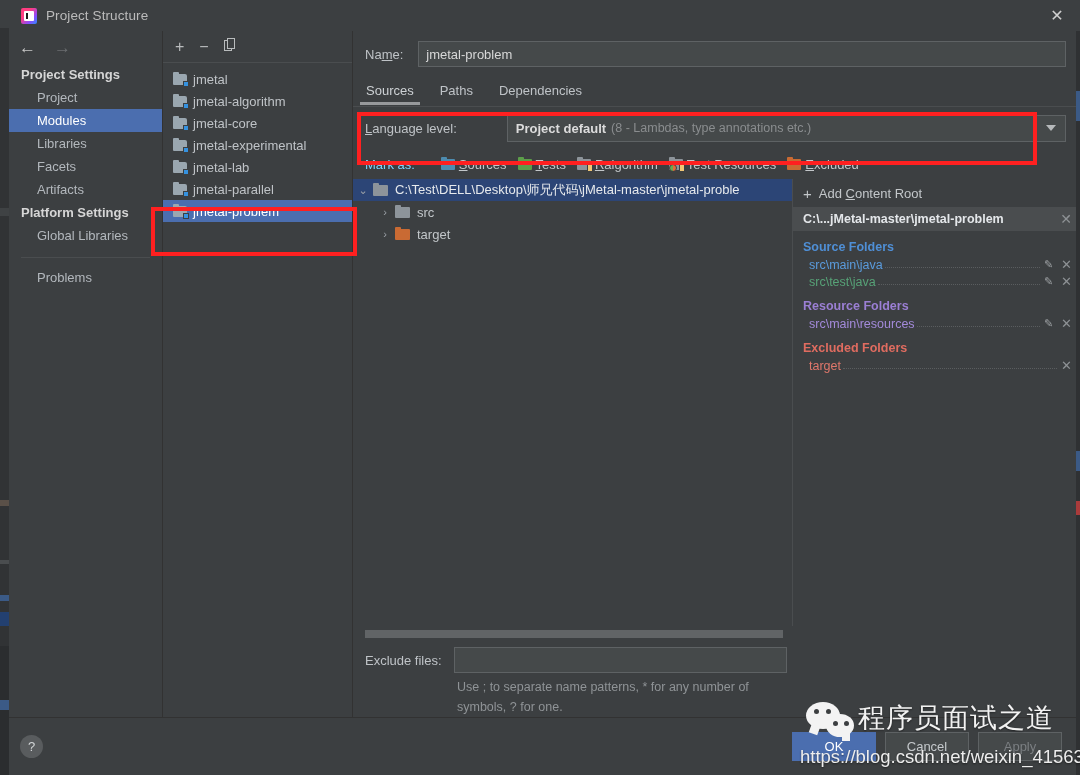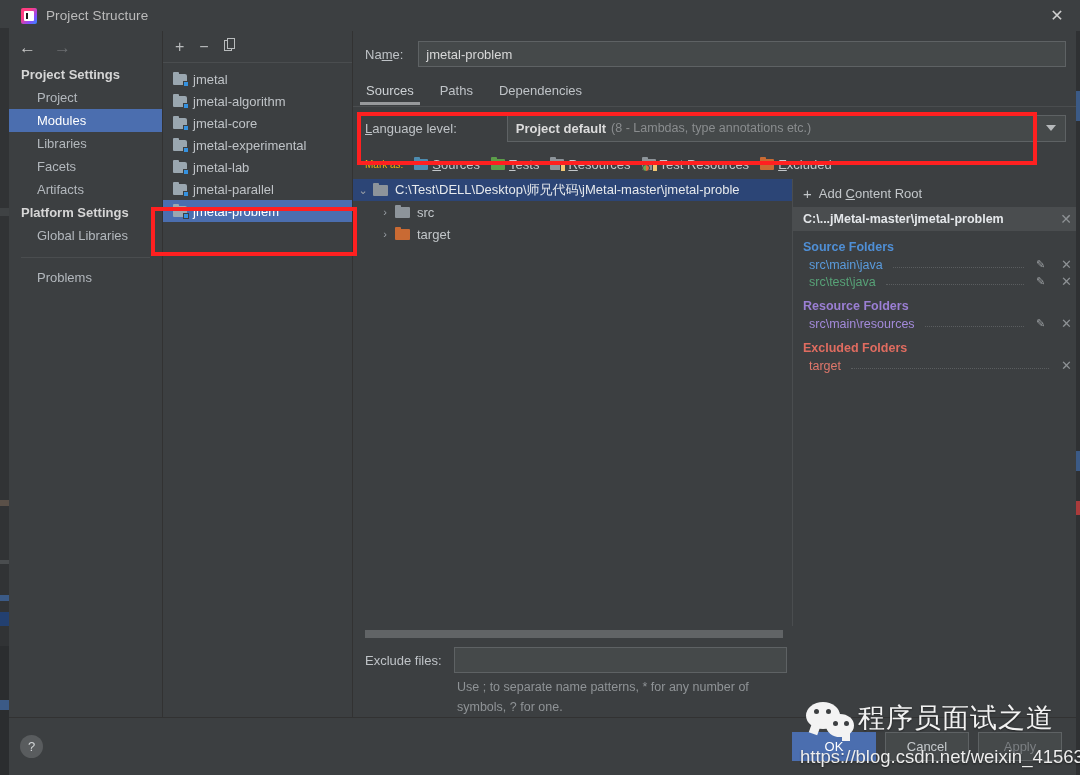--- a/index.html
+++ b/index.html
@@ -162,21 +162,21 @@
   .combo .caret {
     position: absolute; right: 9px; top: 50%; transform: translateY(-50%);
     width: 0; height: 0; border-left: 5px solid transparent;
     border-right: 5px solid transparent; border-top: 6px solid #b6b9bb;
   }
 
   .markas {
     display: flex; align-items: center; height: 30px;
     padding-left: 12px; gap: 0; flex: 0 0 auto;
   }
-  .ma-label { color: #eab308; font-size: 10px; margin-right: 11px; }
+  .ma-label { color: #7dd3fc; font-size: 13px; margin-right: 26px; }
   .ma-item {
     display: flex; align-items: center; color: #c3c7ca; font-size: 13px;
     margin-right: 11px; white-space: nowrap;
   }
   .ma-item u { text-decoration: underline; }
   .fo {
     width: 15px; height: 13px; margin-right: 3px; position: relative; flex:0 0 auto;
   }
   .fo .b { position: absolute; left:0; top:1px; width:14px; height:11px; border-radius:1px; }
   .fo .b::before { content:""; position:absolute; left:0; top:-2px; width:6px; height:3px;
@@ -227,21 +227,21 @@
     padding: 0 8px 0 10px; color:#e4e7ea; font-size:12.5px; font-weight:bold;
     justify-content: space-between;
   }
   .root-head .x { color:#8e9295; font-size:14px; font-weight:normal; }
   .grp { font-size:12.5px; font-weight:bold; padding: 9px 0 2px 10px; }
   .grp.src { color:#4f8fd6; }
   .grp.test { color:#4f9c6e; }
   .grp.res { color:#9b7fd4; }
   .grp.exc { color:#e06c60; }
   .entry {
-    display:flex; align-items:center; padding: 1px 8px 1px 16px; gap: 8px;
+    display:flex; align-items:center; padding: 1px 8px 1px 16px; gap: 0;
     font-size:12.5px;
   }
   .entry .nm { white-space:nowrap; }
   .entry.src .nm { color:#5a9bdc; }
   .entry.test .nm { color:#57a277; }
   .entry.res .nm { color:#a38ada; }
   .entry.exc .nm { color:#e0776b; }
   .entry .dots {
     flex:1 1 auto; border-bottom: 1px dotted #5a5d5f; margin: 0 4px 3px 2px; height: 10px;
   }
@@ -475,21 +475,21 @@
                 <span class="b" style="background:#5c9e4a"></span>
               </span>
             <span><u>T</u><span>ests</span></span>
           </span>
 
           <span class="ma-item">
             <span class="fo">
                 <span class="b" style="background:#8d949a"></span>
                 <span class="lines"></span>
               </span>
-            <span><u>R</u><span>esources</span></span>
+            <span><u>R</u><span>algorithm</span></span>
           </span>
 
           <span class="ma-item">
             <span class="fo">
                 <span class="b" style="background:#8d949a"></span>
                 <span class="lines"></span>
                 <span class="pie"></span>
               </span>
             <span>Test Resources</span>
           </span>

